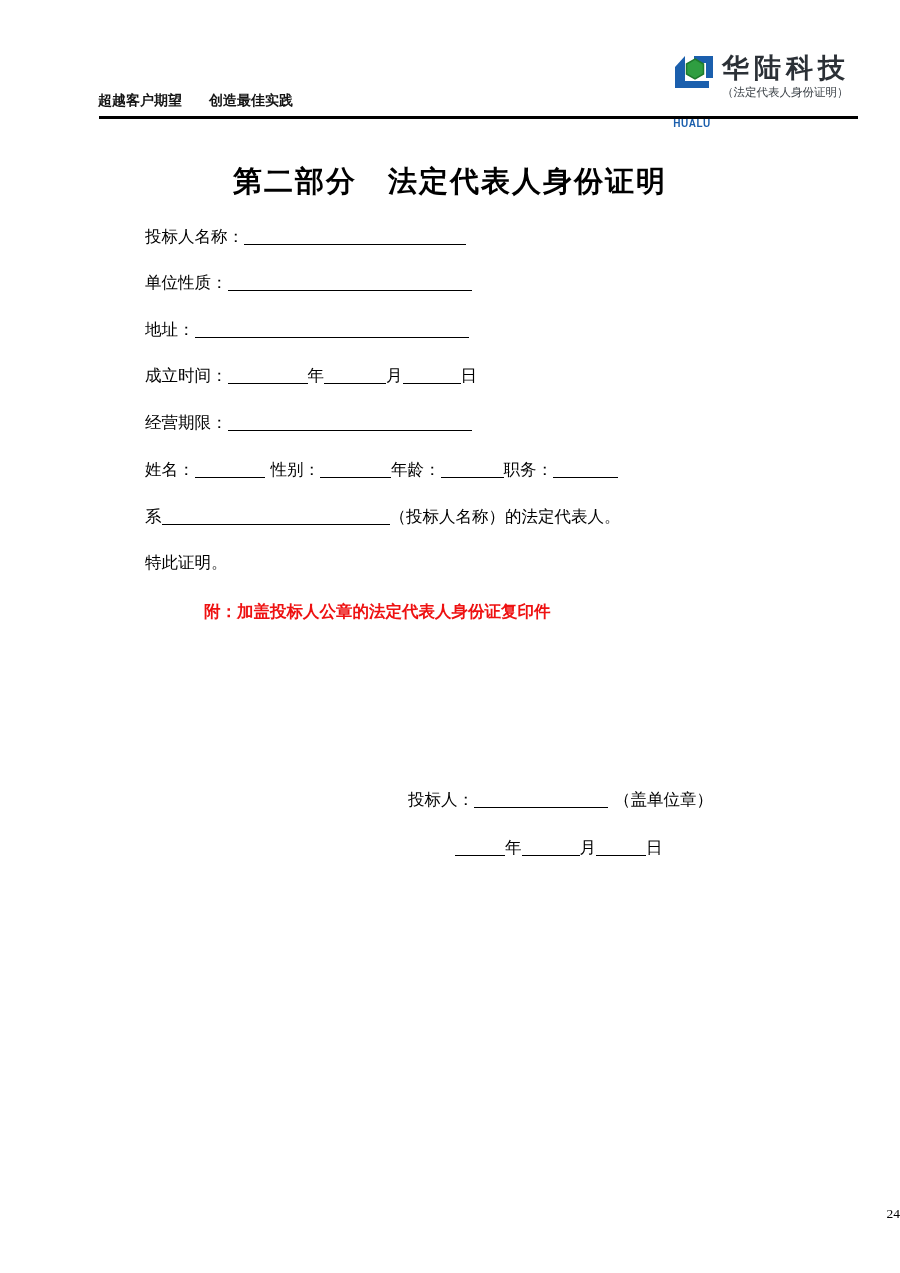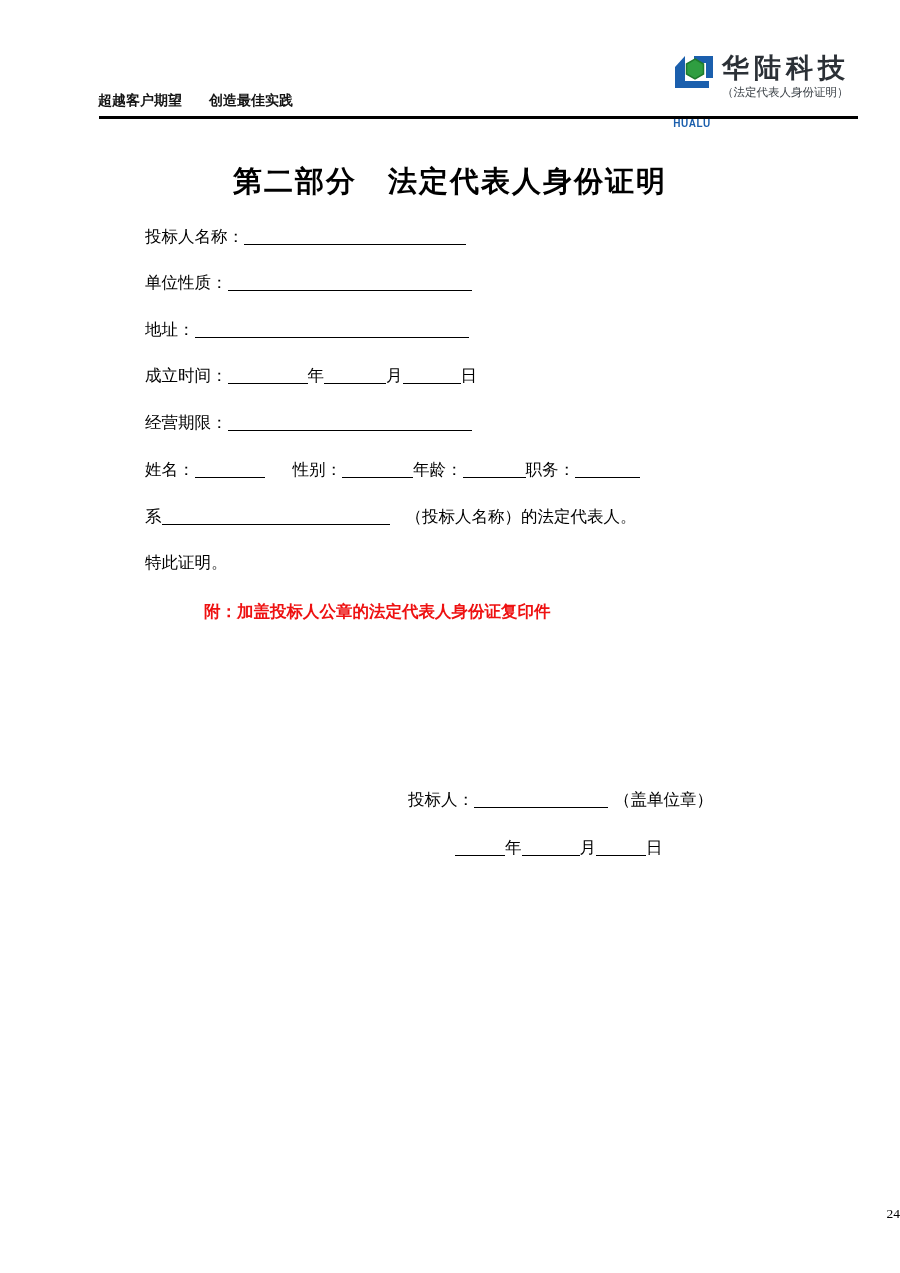--- a/index.html
+++ b/index.html
@@ -44,22 +44,22 @@
 
   
   .row {
     position:absolute; left:145px; font-size:16.5px; line-height:22px;
     white-space:nowrap; color:#000;
   }
   .ul {
     display:inline-block; border-bottom:1.6px solid #000;
     height:14px; vertical-align:-3px;
   }
-  .gap10 { margin-left:28px; }
-  .gap16 { margin-left:16px; }
+  .gap10 { margin-left:6px; }
+  .gap16 { }
   .gap6  { margin-left:6px; }
 
   .row-bidder-name   { top:226px; }
   .row-unit-nature   { top:272px; }
   .row-address       { top:319px; }
   .row-establish     { top:365px; }
   .row-term          { top:412px; }
   .row-person        { top:459px; }
   .row-is            { top:506px; }
   .row-certify       { top:552px; }

